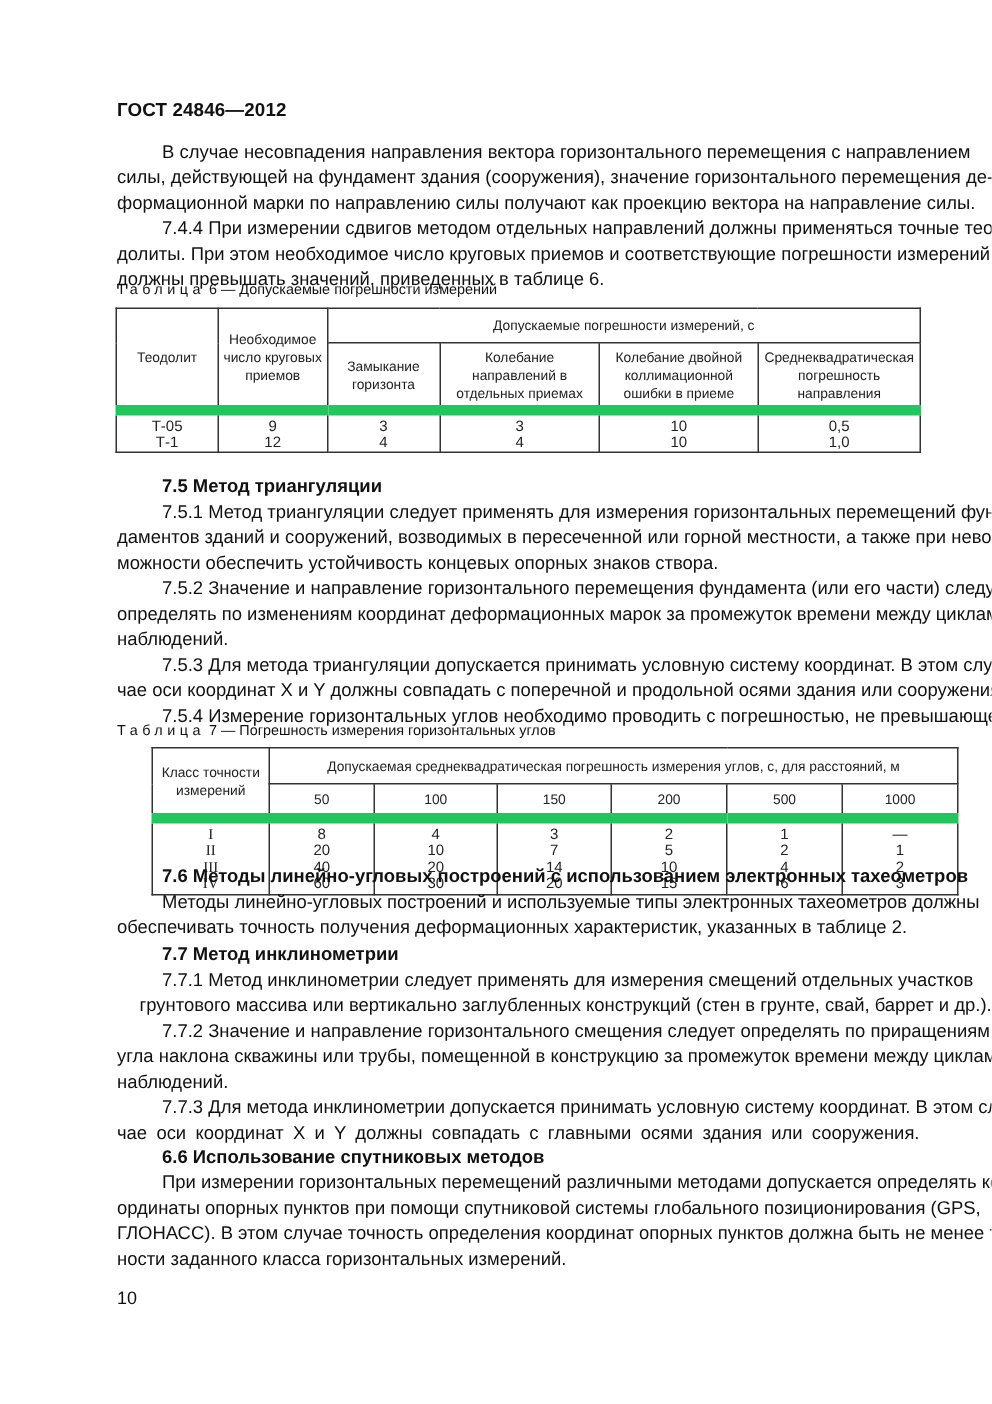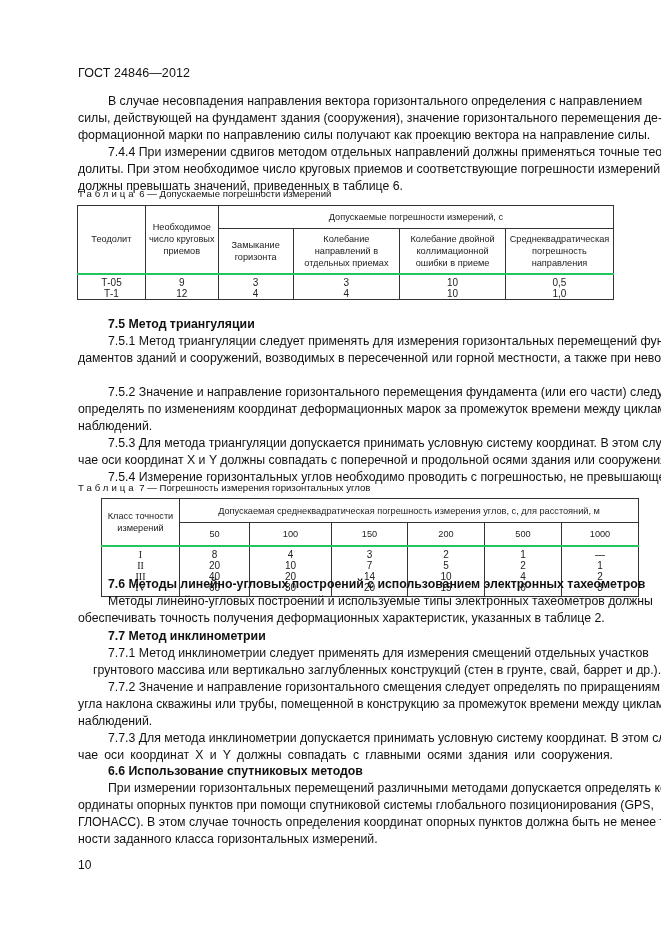--- a/index.html
+++ b/index.html
@@ -1,42 +1,42 @@
 <!DOCTYPE html>
 <html><head>
 <meta charset="utf-8">
 <style>
   html, body { margin: 0; padding: 0; background: #ffffff; }
   body { width: 661px; height: 936px; position: relative; overflow: hidden;
          font-family: "Liberation Sans", sans-serif; color: #111; }
   .page { position: absolute; left: 0; top: 0; width: 661px; height: 936px; background: #fff; }
-  .hdr { position: absolute; left: 78px; top: 66px; font-size: 12.5px; font-weight: normal; letter-spacing: 0.1px; }
+  .hdr { position: absolute; left: 78px; top: 66px; font-size: 12.5px; font-weight: bold; letter-spacing: 0.1px; }
   .ind { text-indent: 30px; }
   .line { position: absolute; left: 78px; width: 535px; font-size: 12.3px; line-height: 17px; white-space: nowrap; text-align: justify; text-align-last: justify; }
   .line.ind { left: 108px; width: 505px; text-indent: 0; }
   .line.last { text-align-last: left; }
   .sec { position: absolute; left: 108px; font-size: 12.3px; font-weight: bold; line-height: 17px; }
   .cap { position: absolute; left: 78px; font-size: 9.6px; line-height: 12px; }
   .cap .sp { letter-spacing: 3px; }
   .pg { position: absolute; left: 78px; top: 848px; font-size: 12px; }
 
   table.t { position: absolute; border-collapse: collapse; font-size: 9.2px; line-height: 12px; color: #222; }
   table.t td { border: 1px solid #333; text-align: center; vertical-align: middle; padding: 0 3px; }
-  table.t tr.thick td { border-top: 2px solid #22c55e; }
+  table.t tr.thick td { border-top: 7px solid #22c55e; }
   table.t tr.body td { vertical-align: top; padding-top: 2px; font-size: 10px; line-height: 11px; }
   .roman { font-family: "Liberation Serif", serif; font-size: 11px; }
 </style>
 </head>
 <body>
 
 <div class="page">
 
   <div class="hdr">ГОСТ 24846—2012</div>
 
-  <div class="line ind" style="top:93px">В случае несовпадения направления вектора горизонтального определения с направлением</div>
+  <div class="line ind" style="top:93px">В случае несовпадения направления вектора горизонтального перемещения с направлением</div>
   <div class="line" style="top:110px">силы, действующей на фундамент здания (сооружения), значение горизонтального перемещения де-</div>
   <div class="line last" style="top:127px">формационной марки по направлению силы получают как проекцию вектора на направление силы.</div>
 
   <div class="line ind" style="top:144px">7.4.4  При измерении сдвигов методом отдельных направлений должны применяться точные тео-</div>
   <div class="line" style="top:161px">долиты. При этом необходимое число круговых приемов и соответствующие погрешности измерений не</div>
   <div class="line last" style="top:178px">должны превышать значений, приведенных в таблице 6.</div>
 
   <div class="cap" style="top:188px">
     <span class="sp">Таблица</span>
     <span>6 — Допускаемые погрешности измерений</span>
@@ -88,20 +88,21 @@
             <div>0,5</div>
             <div>1,0</div>
           </td>
     </tr>
   </tbody>
     </table>
 
   <div class="sec" style="top:316px">7.5  Метод триангуляции</div>
   <div class="line ind" style="top:333px">7.5.1  Метод триангуляции следует применять для измерения горизонтальных перемещений фун-</div>
   <div class="line" style="top:350px">даментов зданий и сооружений, возводимых в пересеченной или горной местности, а также при невоз-</div>
+  <div class="line last" style="top:367px">можности обеспечить устойчивость концевых опорных знаков створа.</div>
   <div class="line ind" style="top:384px">7.5.2  Значение и направление горизонтального перемещения фундамента (или его части) следует</div>
   <div class="line" style="top:401px">определять по изменениям координат деформационных марок за промежуток времени между циклами</div>
   <div class="line last" style="top:418px">наблюдений.</div>
   <div class="line ind" style="top:435px">7.5.3  Для метода триангуляции допускается принимать условную систему координат. В этом слу-</div>
   <div class="line" style="top:452px">чае оси координат X и Y должны совпадать с поперечной и продольной осями здания или сооружения.</div>
   <div class="line ind" style="top:469px">7.5.4  Измерение горизонтальных углов необходимо проводить с погрешностью, не превышающей</div>
 
   <div class="cap" style="top:482px">
     <span class="sp">Таблица</span>
     <span>7 — Погрешность измерения горизонтальных углов</span>

